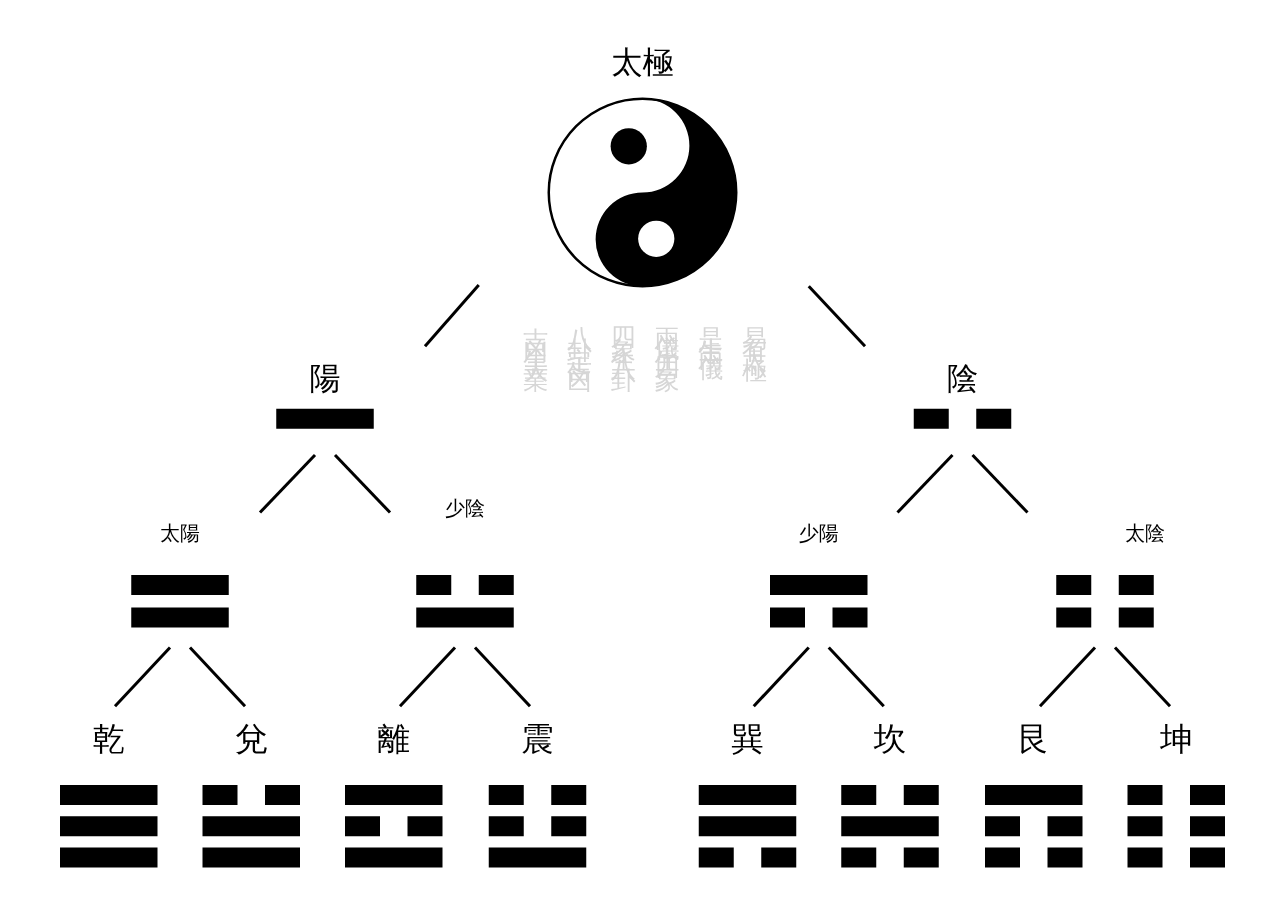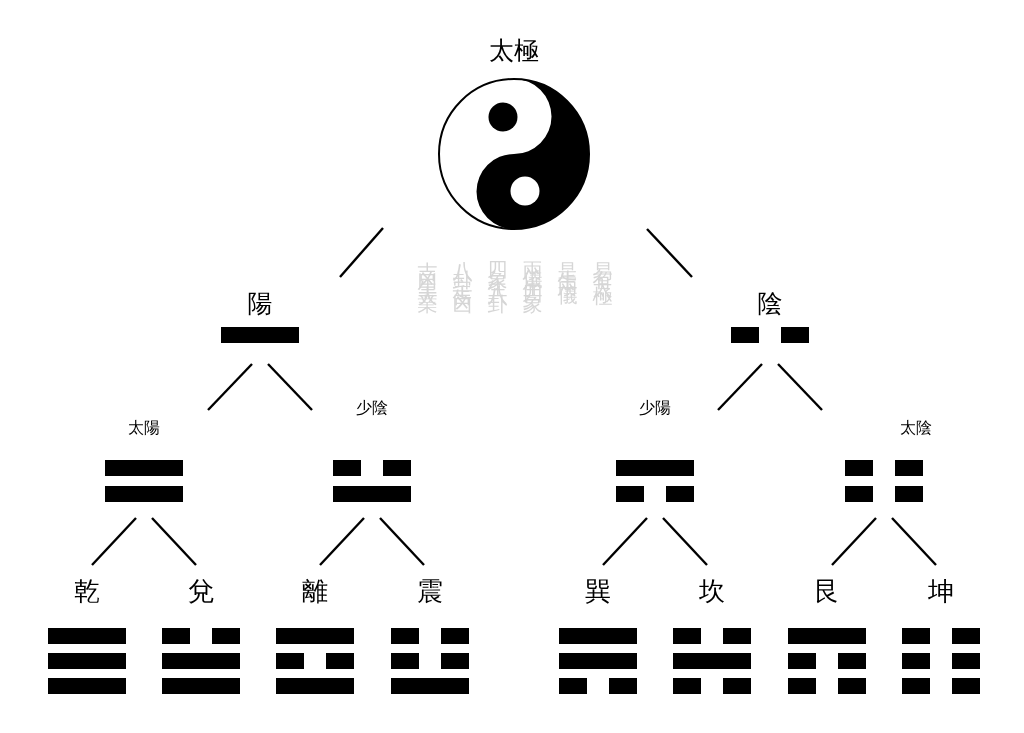--- a/index.html
+++ b/index.html
@@ -100,21 +100,21 @@
 
   <div class="lbl lbl-l3" style="left:372px;top:400px">少陰</div>
   <div class="sym sym2" style="left:333px;top:460px">
       <div class="bar-row yin">
         <span class="seg"></span>
         <span class="seg"></span>
       </div>
       <div class="bar-row yang"></div>
     </div>
 
-  <div class="lbl lbl-l3" style="left:655px;top:400px">少陽</div>
+  <div class="lbl lbl-l3" style="left:655px;top:420px">少陽</div>
   <div class="sym sym2" style="left:616px;top:460px">
       <div class="bar-row yang"></div>
       <div class="bar-row yin">
         <span class="seg"></span>
         <span class="seg"></span>
       </div>
     </div>
 
   <div class="lbl lbl-l3" style="left:916px;top:420px">太陰</div>
   <div class="sym sym2" style="left:845px;top:460px">

